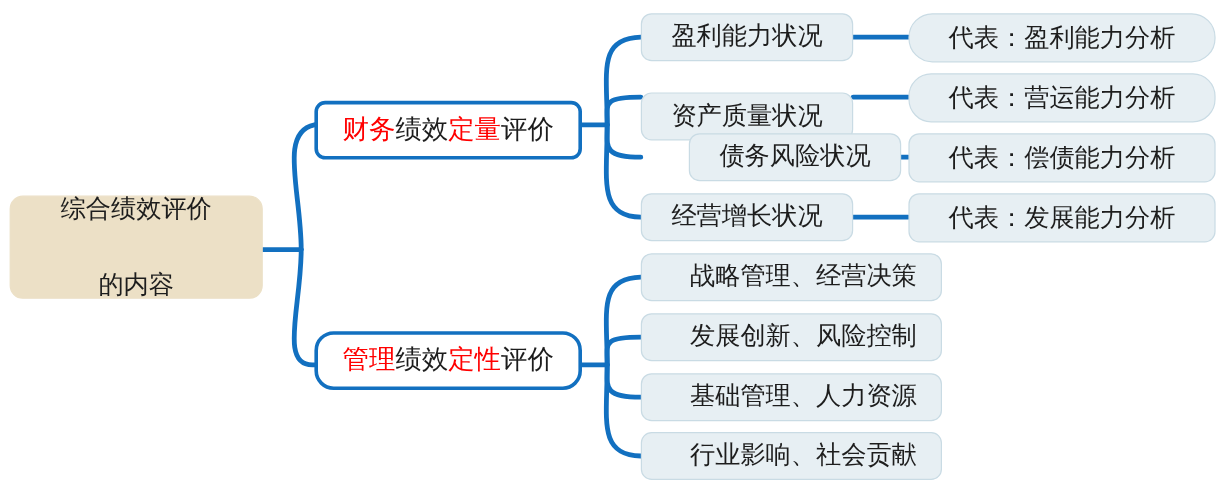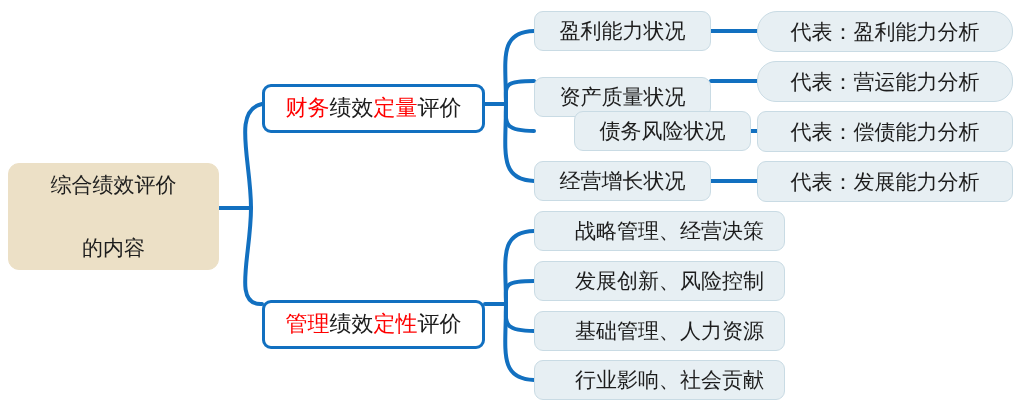--- a/index.html
+++ b/index.html
@@ -41,21 +41,21 @@
     text-align: center;
     white-space: nowrap;
     line-height: 1.22;
   }
 
   
   .node-root {
     left: 8px;
     top: 163px;
     width: 211px;
-    height: 107px;
+    height: 86px;
     background: #ece0c6;
     border: 1px solid #ece0c6;
     border-radius: 11px;
     font-size: 21px;
     color: #1d1d1d;
     flex-direction: column;
     gap: 37px;
   }
   .node-root .line {
     display: block;
@@ -66,21 +66,21 @@
     left: 262px;
     width: 223px;
     height: 49px;
     background: #ffffff;
     border: 3px solid #1270c0;
     border-radius: 9px;
     font-size: 22px;
     color: #1d1d1d;
   }
   .node-l2.n-fin { top: 84px; }
-  .node-l2.n-mgmt { top: 300px; }
+  .node-l2.n-mgmt { top: 276px; border-radius: 16px; }
   .node-l2 .seg-red { color: #ff0000; }
   .node-l2 .seg-dark { color: #1d1d1d; }
 
   
   .node-l3 {
     left: 534px;
     height: 40px;
     background: #e7eff3;
     border: 1px solid #c9dbe4;
     border-radius: 9px;

